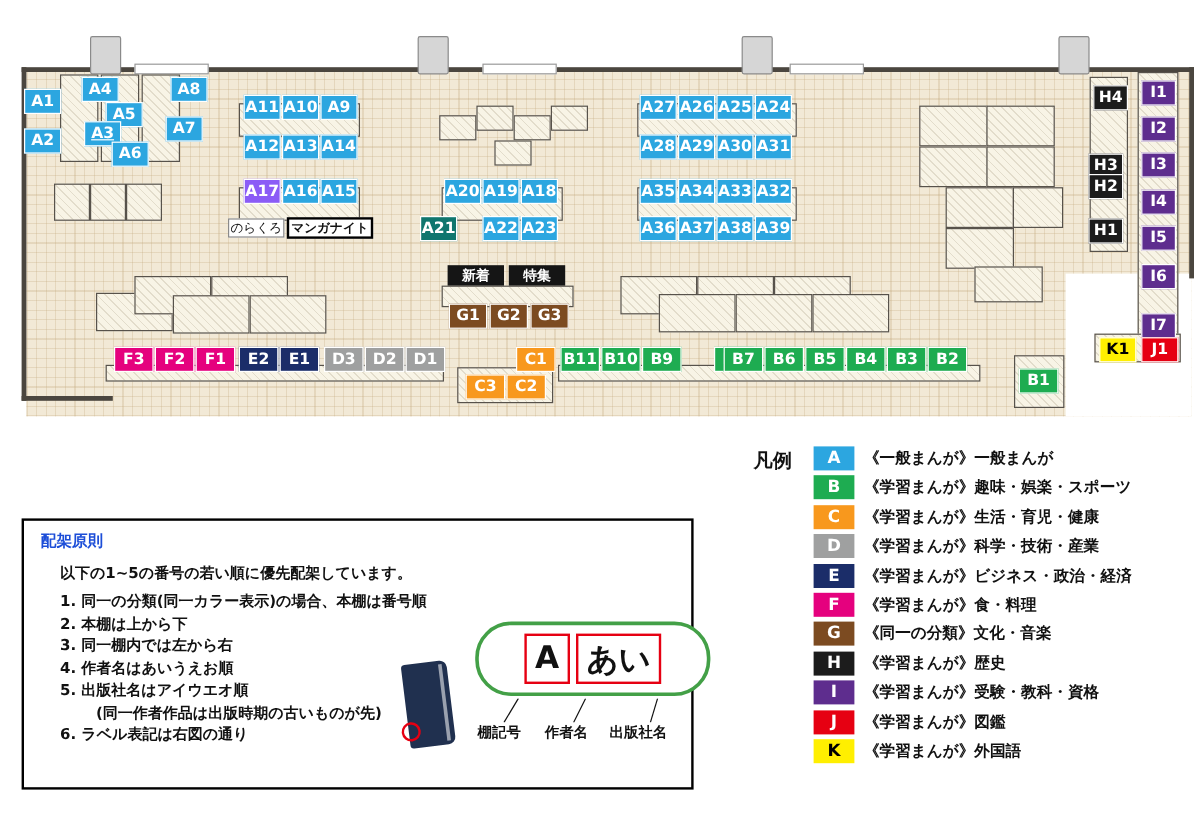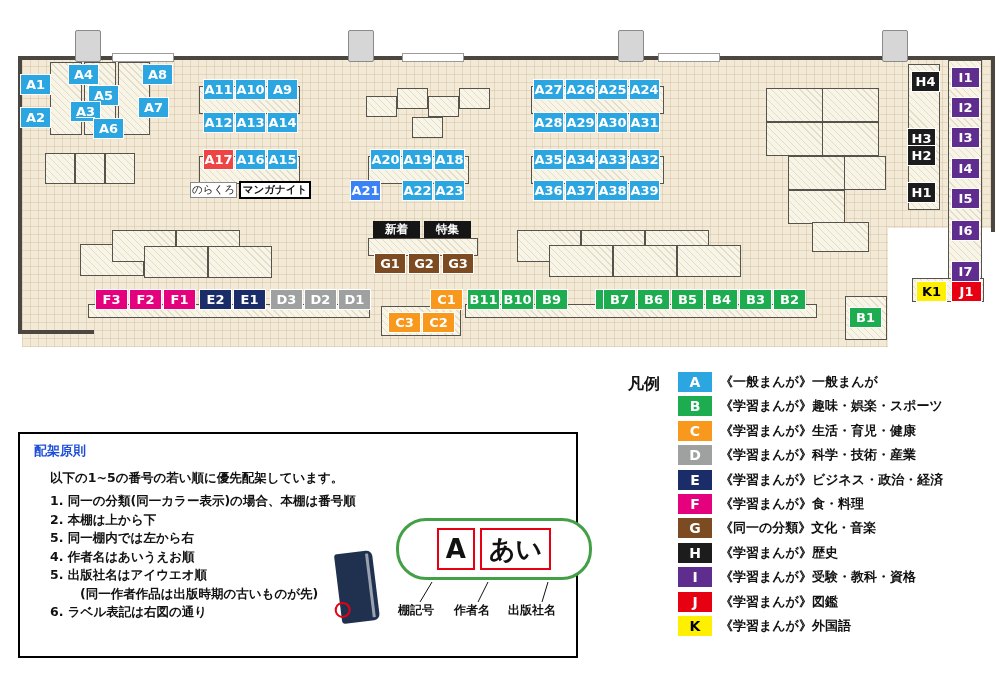--- a/index.html
+++ b/index.html
@@ -108,21 +108,21 @@
         </div>
       </div>
   </div>
 
   <div class="principles">
     <div class="p-title">配架原則</div>
     <div class="p-intro">以下の1~5の番号の若い順に優先配架しています。</div>
     <div id="p-lines">
         <div class="p-line">1. 同一の分類(同一カラー表示)の場合、本棚は番号順</div>
         <div class="p-line">2. 本棚は上から下</div>
-        <div class="p-line">5. 同一棚内では左から右</div>
+        <div class="p-line">3. 同一棚内では左から右</div>
         <div class="p-line">4. 作者名はあいうえお順</div>
         <div class="p-line">5. 出版社名はアイウエオ順</div>
         <div class="p-line indent">(同一作者作品は出版時期の古いものが先)</div>
         <div class="p-line">6. ラベル表記は右図の通り</div>
       </div>
 
     <div class="book">
       <div class="book-circle"></div>
     </div>
 
@@ -205,27 +205,27 @@
     <div class="tag" style="left: 70px; top: 101px; width: 31px; background: rgb(44, 166, 224); color: rgb(255, 255, 255); text-decoration: underline;">A3</div>
     <div class="tag" style="left: 93px; top: 118px; width: 31px; background: rgb(44, 166, 224); color: rgb(255, 255, 255);">A6</div>
     <div class="tag" style="left: 142px; top: 64px; width: 31px; background: rgb(44, 166, 224); color: rgb(255, 255, 255);">A8</div>
     <div class="tag" style="left: 138px; top: 97px; width: 31px; background: rgb(44, 166, 224); color: rgb(255, 255, 255);">A7</div>
     <div class="tag" style="left: 203px; top: 79px; width: 31px; background: rgb(44, 166, 224); color: rgb(255, 255, 255);">A11</div>
     <div class="tag" style="left: 235px; top: 79px; width: 31px; background: rgb(44, 166, 224); color: rgb(255, 255, 255);">A10</div>
     <div class="tag" style="left: 267px; top: 79px; width: 31px; background: rgb(44, 166, 224); color: rgb(255, 255, 255);">A9</div>
     <div class="tag" style="left: 203px; top: 112px; width: 31px; background: rgb(44, 166, 224); color: rgb(255, 255, 255);">A12</div>
     <div class="tag" style="left: 235px; top: 112px; width: 31px; background: rgb(44, 166, 224); color: rgb(255, 255, 255);">A13</div>
     <div class="tag" style="left: 267px; top: 112px; width: 31px; background: rgb(44, 166, 224); color: rgb(255, 255, 255);">A14</div>
-    <div class="tag" style="left: 203px; top: 149px; width: 31px; background: #ef4444; color: rgb(255, 255, 255);">A17</div>
+    <div class="tag" style="left: 203px; top: 149px; width: 31px; background: #8b5cf6; color: rgb(255, 255, 255);">A17</div>
     <div class="tag" style="left: 235px; top: 149px; width: 31px; background: rgb(44, 166, 224); color: rgb(255, 255, 255);">A16</div>
     <div class="tag" style="left: 267px; top: 149px; width: 31px; background: rgb(44, 166, 224); color: rgb(255, 255, 255);">A15</div>
     <div class="tag" style="left: 370px; top: 149px; width: 31px; background: rgb(44, 166, 224); color: rgb(255, 255, 255);">A20</div>
     <div class="tag" style="left: 402px; top: 149px; width: 31px; background: rgb(44, 166, 224); color: rgb(255, 255, 255);">A19</div>
     <div class="tag" style="left: 434px; top: 149px; width: 31px; background: rgb(44, 166, 224); color: rgb(255, 255, 255);">A18</div>
-    <div class="tag" style="left: 350px; top: 180px; width: 31px; background: #3b82f6; color: rgb(255, 255, 255);">A21</div>
+    <div class="tag" style="left: 350px; top: 180px; width: 31px; background: #0f766e; color: rgb(255, 255, 255);">A21</div>
     <div class="tag" style="left: 402px; top: 180px; width: 31px; background: rgb(44, 166, 224); color: rgb(255, 255, 255);">A22</div>
     <div class="tag" style="left: 434px; top: 180px; width: 31px; background: rgb(44, 166, 224); color: rgb(255, 255, 255);">A23</div>
     <div class="tag" style="left: 533px; top: 79px; width: 31px; background: rgb(44, 166, 224); color: rgb(255, 255, 255);">A27</div>
     <div class="tag" style="left: 565px; top: 79px; width: 31px; background: rgb(44, 166, 224); color: rgb(255, 255, 255);">A26</div>
     <div class="tag" style="left: 597px; top: 79px; width: 31px; background: rgb(44, 166, 224); color: rgb(255, 255, 255);">A25</div>
     <div class="tag" style="left: 629px; top: 79px; width: 31px; background: rgb(44, 166, 224); color: rgb(255, 255, 255);">A24</div>
     <div class="tag" style="left: 533px; top: 112px; width: 31px; background: rgb(44, 166, 224); color: rgb(255, 255, 255);">A28</div>
     <div class="tag" style="left: 565px; top: 112px; width: 31px; background: rgb(44, 166, 224); color: rgb(255, 255, 255);">A29</div>
     <div class="tag" style="left: 597px; top: 112px; width: 31px; background: rgb(44, 166, 224); color: rgb(255, 255, 255);">A30</div>
     <div class="tag" style="left: 629px; top: 112px; width: 31px; background: rgb(44, 166, 224); color: rgb(255, 255, 255);">A31</div>

